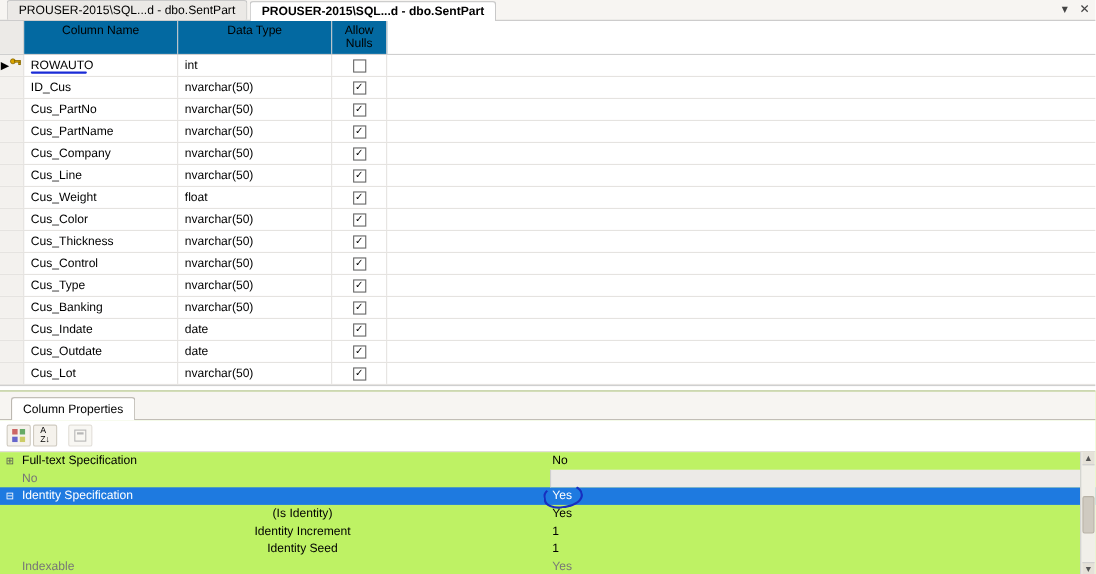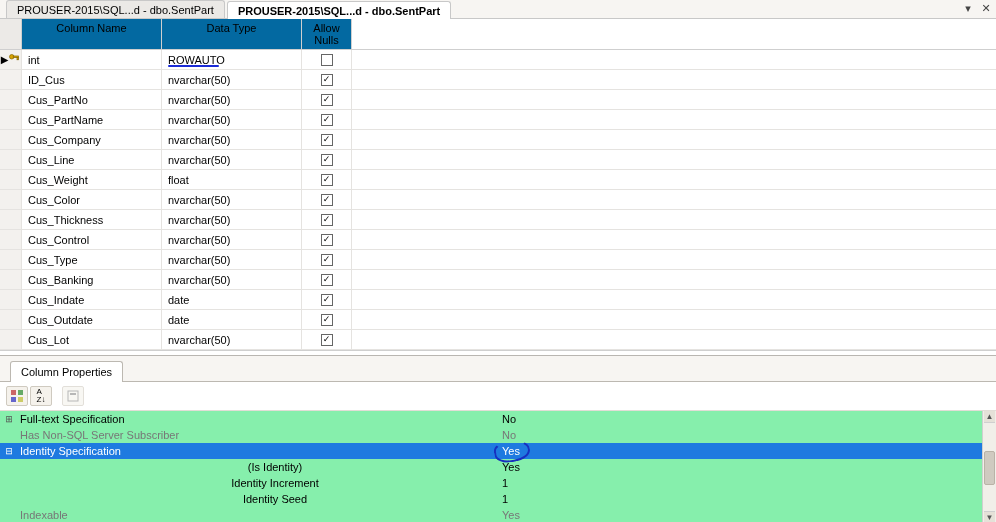--- a/index.html
+++ b/index.html
@@ -23,21 +23,21 @@
   .row .gutter { background: #f3f1ee; justify-content: center; }
   .row .nullcell { justify-content: center; }
   .key-icon svg { width: 12px; height: 12px; }
   .chk { width: 12px; height: 12px; border: 1px solid #666; display: inline-flex; justify-content: center; align-items: center; font-size: 9px; line-height: 1; }
   .chk .mark { color:#000; }
   .arrow { color: #000; font-size: 10px; }
   .underline-annot { position: relative; }
   .underline-annot::after { content:""; position:absolute; left:0; right:6px; bottom:-1px; height:2px; background:#1a2bd6; border-radius:1px; }
 
   
-  .props { border-top: 1px solid #b9b6b1; background:#86efac; flex:1; display:flex; flex-direction:column; margin-top:4px; }
+  .props { border-top: 1px solid #b9b6b1; background:#bef264; flex:1; display:flex; flex-direction:column; margin-top:4px; }
   .props-tabs { display:flex; align-items:flex-end; padding-left:10px; height:26px; border-bottom:1px solid #bcb8b1; background:#f7f5f2; }
   .props-tabs .ptab { padding:4px 10px; border:1px solid #bcb8b1; border-bottom:none; background:#fff; border-radius:3px 3px 0 0; position:relative; top:1px; }
   .props-toolbar { display:flex; align-items:center; gap:2px; padding:4px 6px; background:#fff; border-bottom:1px solid #e2ded7; }
   .tbbtn { width:22px; height:20px; border:1px solid #cfcac0; background:#f5f2ec; display:flex; align-items:center; justify-content:center; border-radius:2px; }
   .tbbtn.disabled { opacity:0.6; }
   .props-grid { flex:1; overflow:auto; position:relative; }
   .props-grid .prow { display:grid; grid-template-columns: 18px 1fr 1fr 14px; align-items:center; height:16px; }
   .prow .expander { text-align:center; font-size:9px; color:#555; }
   .prow .plabel { padding:1px 2px; }
   .prow .pval { padding:1px 2px; }
@@ -79,24 +79,24 @@
     <div class="grid-body" id="grid-body">
         <div class="row">
           <div class="cell gutter">
             <span class="arrow">▶</span>
             <span class="key-icon"><svg viewBox="0 0 16 16">
                 <circle cx="5" cy="5" r="3" fill="#d9a400" stroke="#8a6a00"></circle>
                 <rect x="7" y="4" width="7" height="2" fill="#d9a400" stroke="#8a6a00"></rect>
                 <rect x="12" y="6" width="2" height="3" fill="#d9a400" stroke="#8a6a00"></rect>
               </svg></span>
           </div>
+          <div class="cell">
+            <span class="underline-annot">ROWAUTO</span>
+          </div>
           <div class="cell">int</div>
-          <div class="cell">
-            <span class="underline-annot">ROWAUTO</span>
-          </div>
           <div class="cell nullcell">
             <span class="chk"></span>
           </div>
         </div>
         <div class="row">
           <div class="cell gutter"></div>
           <div class="cell">
             <span>ID_Cus</span>
           </div>
           <div class="cell">nvarchar(50)</div>
@@ -290,21 +290,20 @@
     <div class="props-grid">
       <div id="props-rows">
           <div class="prow">
             <div class="expander">⊞</div>
             <div class="plabel">Full-text Specification</div>
             <div class="pval" style="position: relative;">No</div>
             <div class="scrollhandle"></div>
           </div>
           <div class="prow disabled">
             <div class="expander"></div>
-            <div class="plabel">Has Non-SQL Server Subscriber</div>
             <div class="pval" style="position: relative;">No</div>
             <div class="scrollhandle"></div>
           </div>
           <div class="prow selected">
             <div class="expander">⊟</div>
             <div class="plabel">Identity Specification</div>
             <div class="pval" style="position: relative;">Yes<div class="circle-annot" style="left: -6px; top: -4px;"></div></div>
             <div class="scrollhandle"></div>
           </div>
           <div class="prow indent2">

